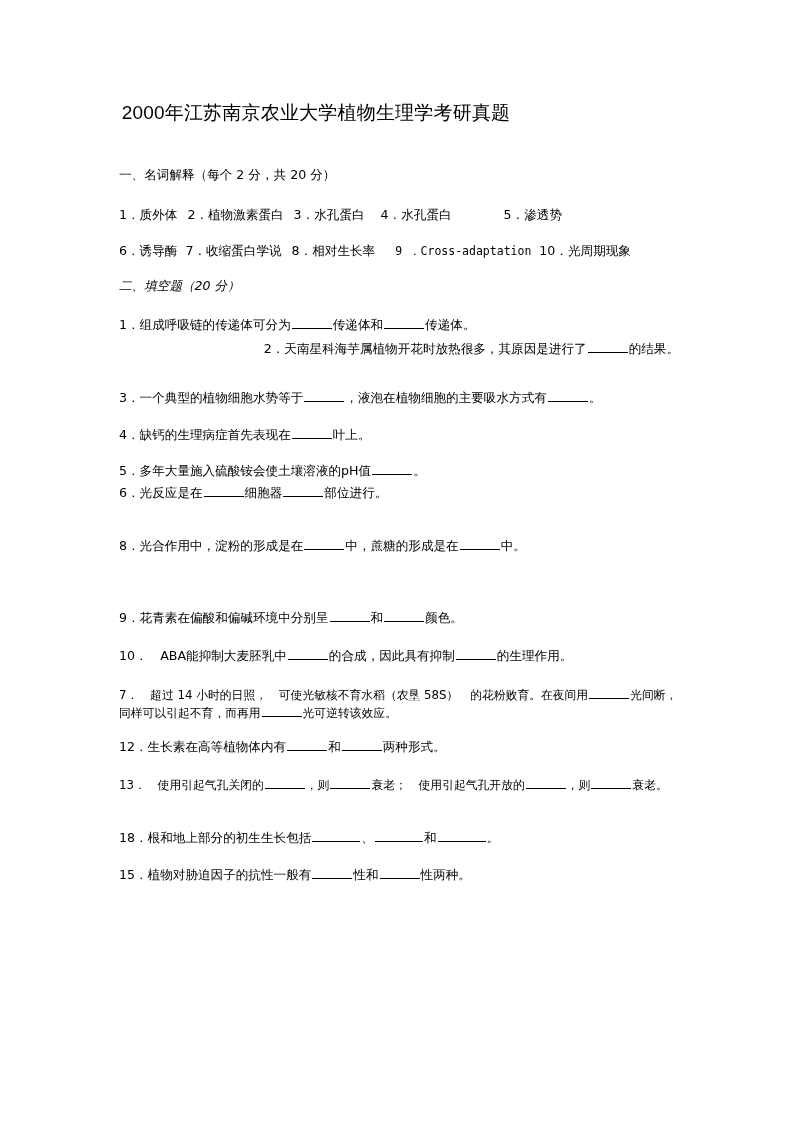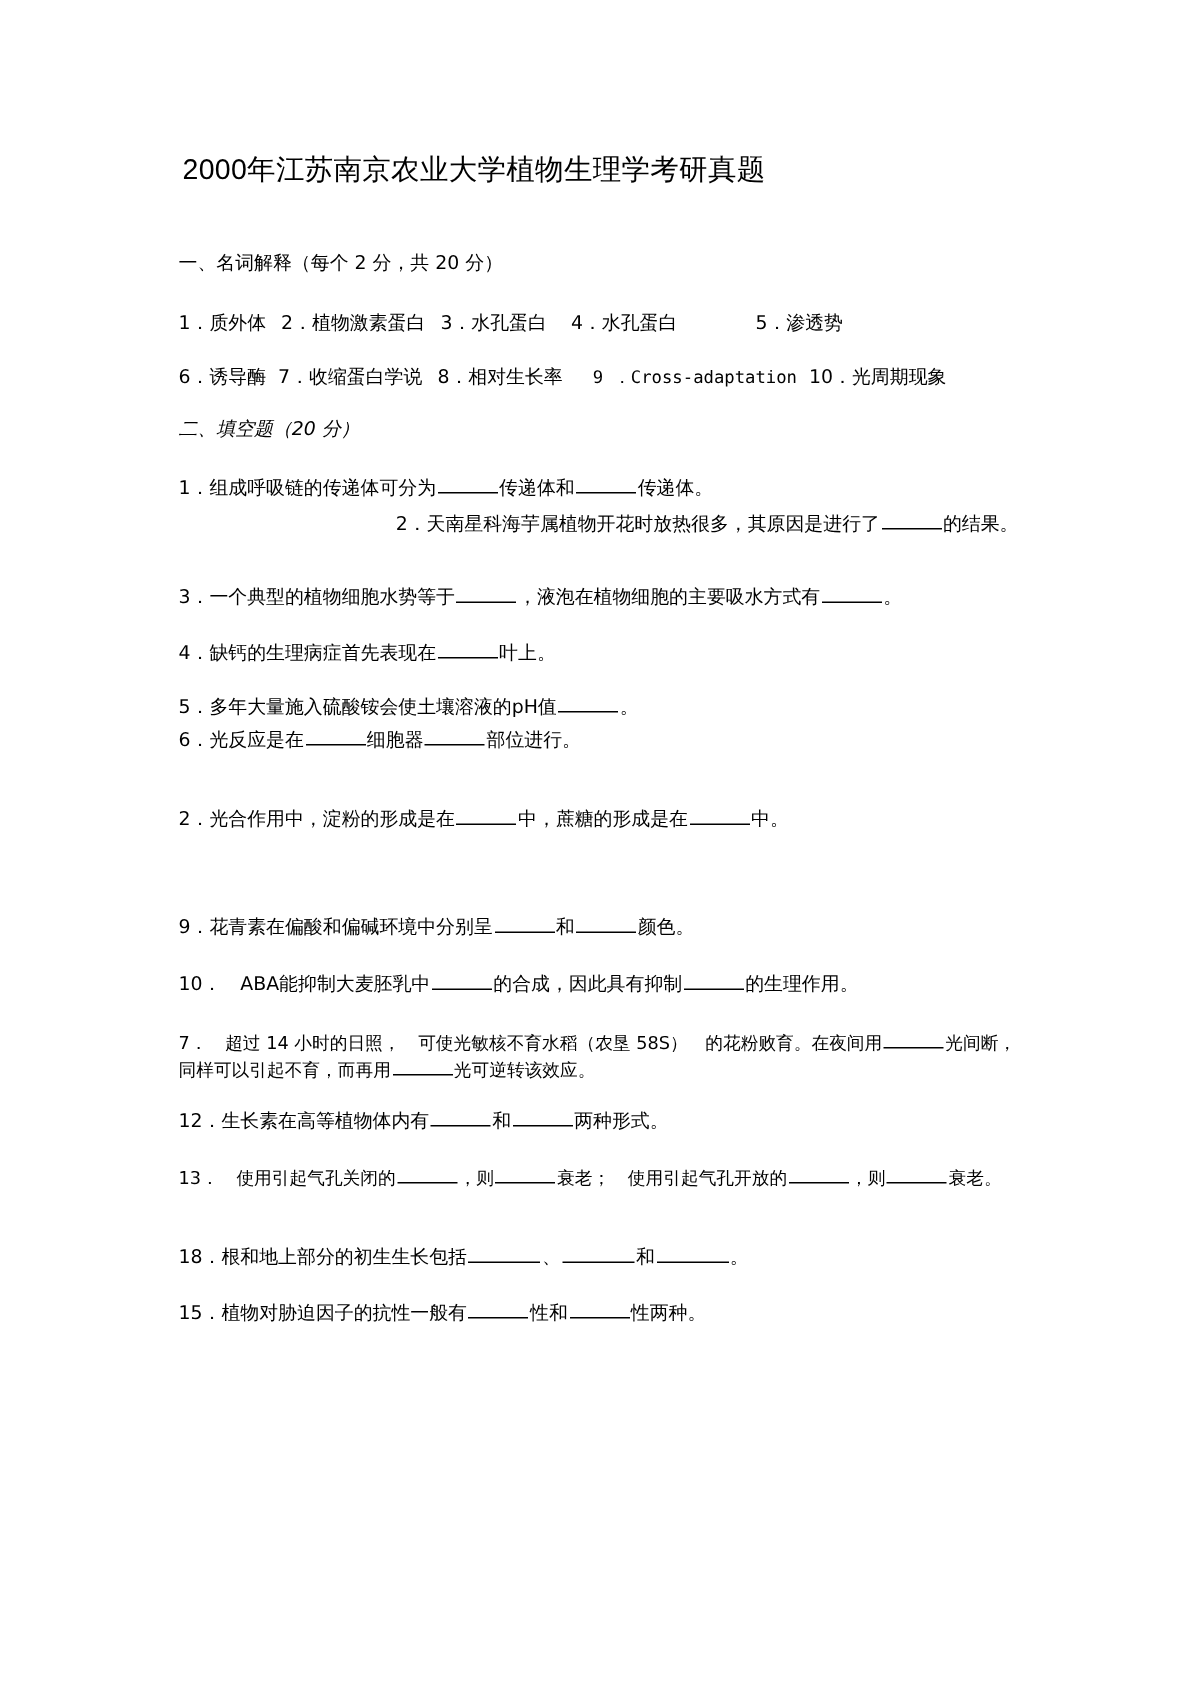--- a/index.html
+++ b/index.html
@@ -104,21 +104,21 @@
 
   <div class="line" style="top:462px;">
     <span>5．多年大量施入硫酸铵会使土壤溶液的pH值</span><span class="blank"></span><span>。</span>
   </div>
 
   <div class="line" style="top:484px;">
     <span>6．光反应是在</span><span class="blank"></span><span>细胞器</span><span class="blank"></span><span>部位进行。</span>
   </div>
 
   <div class="line" style="top:537px;">
-    <span>2．光合作用中，淀粉的形成是在</span><span class="blank"></span><span>中，蔗糖的形成是在</span><span class="blank"></span><span>中。</span>
+    <span>8．光合作用中，淀粉的形成是在</span><span class="blank"></span><span>中，蔗糖的形成是在</span><span class="blank"></span><span>中。</span>
   </div>
 
 
   <div class="line" style="top:609px;">
     <span>9．花青素在偏酸和偏碱环境中分别呈</span><span class="blank"></span><span>和</span><span class="blank"></span><span>颜色。</span>
   </div>
 
   <div class="line" style="top:647px;">
     <span>10．　ABA能抑制大麦胚乳中</span><span class="blank"></span><span>的合成，因此具有抑制</span><span class="blank"></span><span>的生理作用。</span>
   </div>

